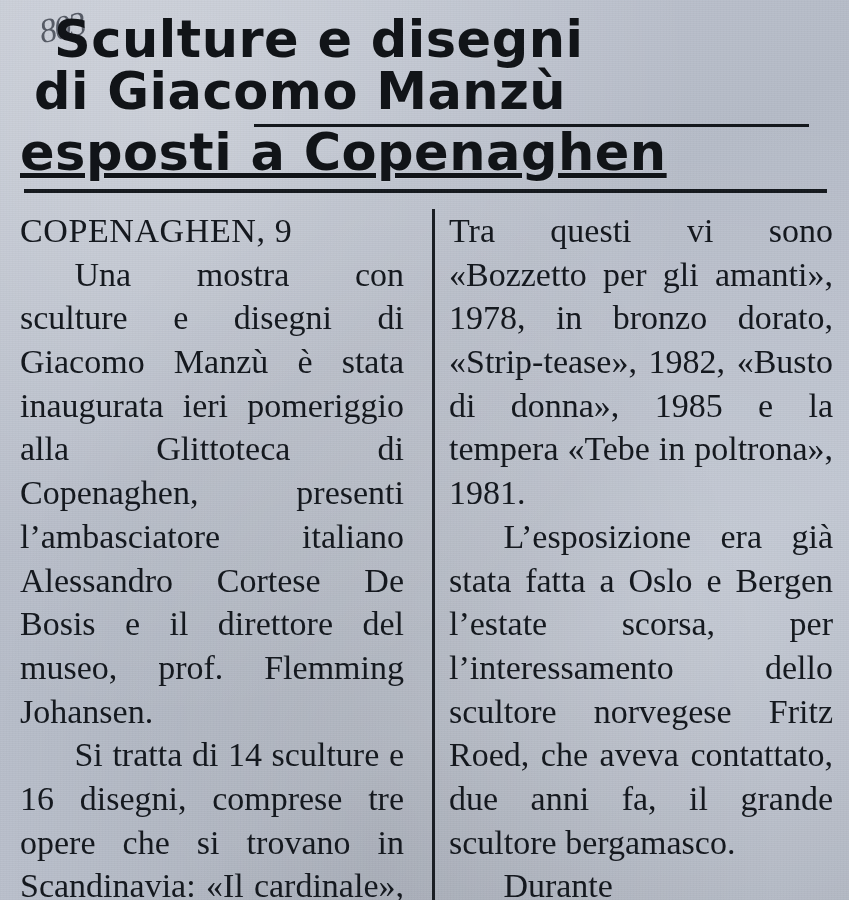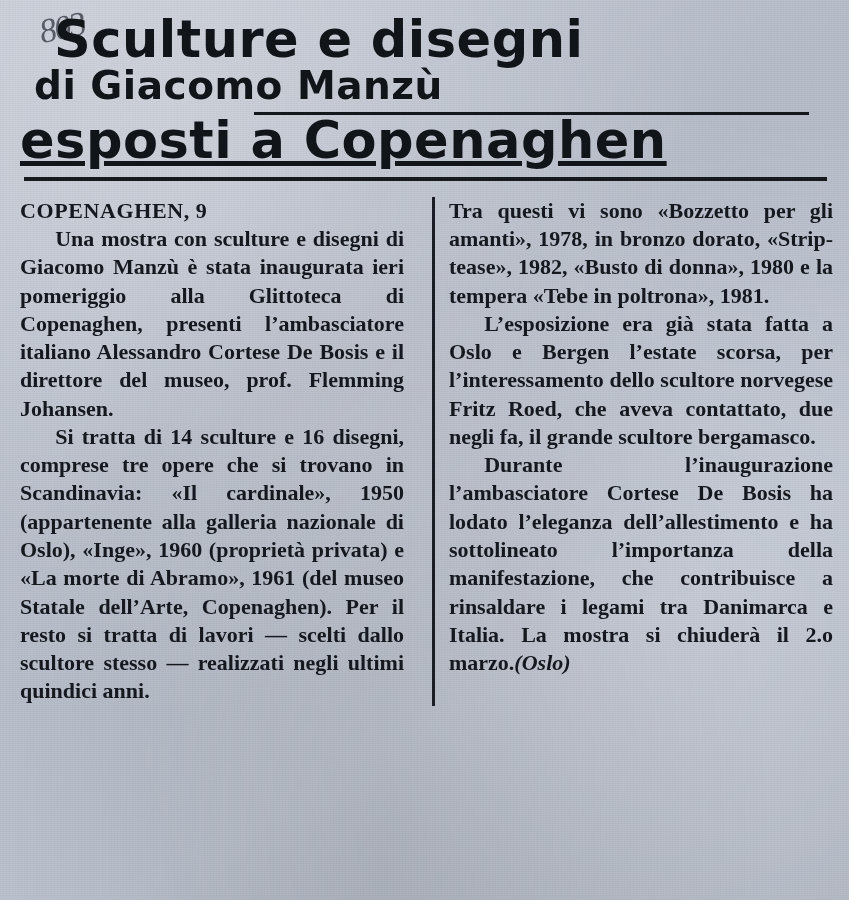--- a/index.html
+++ b/index.html
@@ -58,21 +58,21 @@
   }
   .headline .line {
     font-family: "DejaVu Sans", sans-serif;
     font-weight: bold;
     color: #111418;
     letter-spacing: 0.5px;
     line-height: 1.02;
     text-shadow: 0 1px 0 rgba(255,255,255,0.12);
   }
   .hl1 { font-size: 51px; margin-left: 40px; }
-  .hl2 { font-size: 39px; margin-left: 20px; }
+  .hl2 { font-size: 51px; margin-left: 20px; }
   .hl3 { font-size: 51px; margin-left: 6px; text-decoration: underline; }
 
   .rule {
     height: 4px;
     background: #14181d;
     margin: 10px 22px 0 24px;
   }
   .rule.short {
     margin: 6px 22px 0 240px;
     height: 3px;
@@ -89,27 +89,26 @@
     position: relative;
   }
   .col.left { padding-right: 6px; }
   .col.right {
     padding-left: 14px;
     border-left: 3px solid #1a1e24;
   }
   p {
     margin: 0 0 0 0;
     font-family: "Liberation Serif", serif;
-    font-size: 22px;
+    font-size: 34px;
     line-height: 1.285;
     color: #15191f;
     text-align: justify;
     text-justify: inter-word;
     hyphens: manual;
-    font-weight: bold;
   }
   p + p { text-indent: 1.6em; }
   .dateline {
     text-align: left;
     text-indent: 0;
     letter-spacing: 0.6px;
   }
   .first-indent { text-indent: 1.6em; }
   .credit {
     font-style: italic;
@@ -132,18 +131,18 @@
 
   <div class="rule"></div>
 
   <div class="columns">
     <div class="col left">
       <p class="dateline">COPENAGHEN, 9</p>
       <p class="first-indent">Una mostra con sculture e disegni di Giacomo Manzù è stata inaugurata ieri pomeriggio alla Glittoteca di Copenaghen, presenti l’ambasciatore italiano Alessandro Cortese De Bosis e il direttore del museo, prof. Flemming Johansen.</p>
       <p>Si tratta di 14 sculture e 16 disegni, comprese tre opere che si trovano in Scandinavia: «Il cardinale», 1950 (appartenente alla galleria nazionale di Oslo), «Inge», 1960 (proprietà privata) e «La morte di Abramo», 1961 (del museo Statale dell’Arte, Copenaghen). Per il resto si tratta di lavori — scelti dallo scultore stesso — realizzati negli ultimi quindici anni.</p>
     </div>
     <div class="col right">
-      <p>Tra questi vi sono «Bozzetto per gli amanti», 1978, in bronzo dorato, «Strip-tease», 1982, «Busto di donna», 1980 e la tempera «Tebe in poltrona», 1981.</p>
-      <p>L’esposizione era già stata fatta a Oslo e Bergen l’estate scorsa, per l’interessamento dello scultore norvegese Fritz Roed, che aveva contattato, due negli fa, il grande scultore bergamasco.</p>
+      <p>Tra questi vi sono «Bozzetto per gli amanti», 1978, in bronzo dorato, «Strip-tease», 1982, «Busto di donna», 1985 e la tempera «Tebe in poltrona», 1981.</p>
+      <p>L’esposizione era già stata fatta a Oslo e Bergen l’estate scorsa, per l’interessamento dello scultore norvegese Fritz Roed, che aveva contattato, due anni fa, il grande scultore bergamasco.</p>
       <p><span>Durante l’inaugurazione l’ambasciatore Cortese De Bosis ha lodato l’eleganza dell’allestimento e ha sottolineato l’importanza della manifestazione, che contribuisce a rinsaldare i legami tra Danimarca e Italia. La mostra si chiuderà il 2.o marzo.</span><span class="credit">(Oslo)</span></p>
     </div>
   </div>
 </div>
 
 </body></html>

